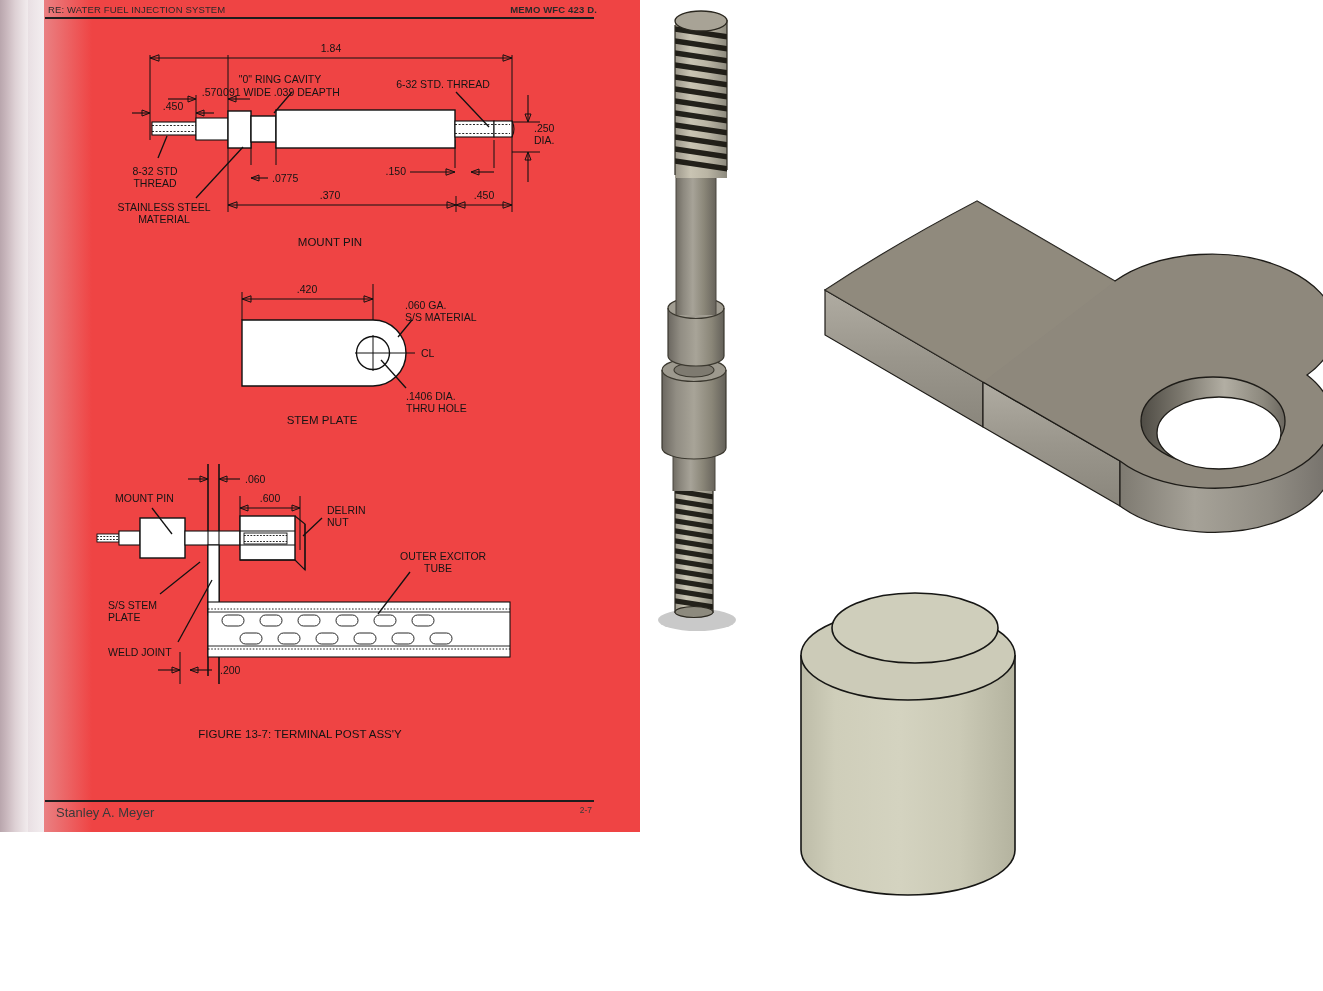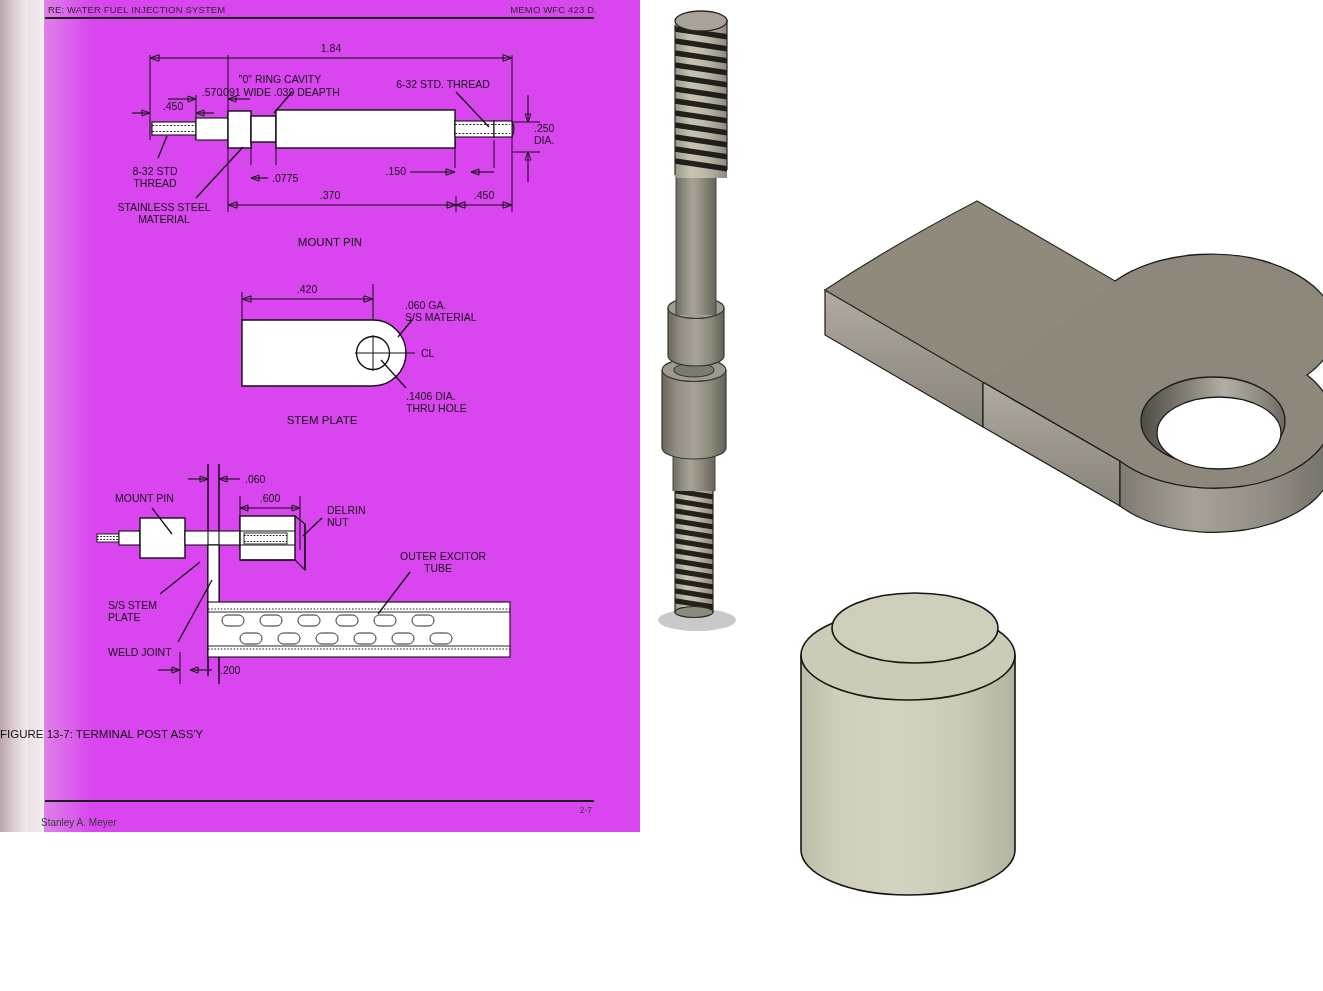--- a/index.html
+++ b/index.html
@@ -2,38 +2,38 @@
 <html><head>
 <meta charset="utf-8">
 <title>WFC Terminal Post Assembly</title>
 <style>
   html,body{margin:0;padding:0;background:#ffffff;}
   body{width:1323px;height:991px;position:relative;overflow:hidden;
        font-family:"Liberation Sans","DejaVu Sans",sans-serif;}
 
   
   #scan-page{position:absolute;left:0;top:0;width:640px;height:832px;
-             background:#d946ef;overflow:hidden;}
+             background:#ef4444;overflow:hidden;}
   
   #scan-binding{position:absolute;left:0;top:0;width:44px;height:832px;
        background:linear-gradient(to right,
           #b9a6ad 0%, #c8b6bc 14%, #ddd0d4 34%, #eee7e9 58%, #f8f5f6 78%, #fefefe 100%);
        pointer-events:none;}
   #scan-vignette{position:absolute;left:28px;top:0;width:64px;height:832px;
        background:linear-gradient(to right, rgba(226,214,219,.55), rgba(255,255,255,0));
        pointer-events:none;}
 
   .hdr{position:absolute;font-size:9.5px;color:#2a2a2a;letter-spacing:.15px;
        white-space:nowrap;}
   #hdr-left{left:48px;top:4px;}
-  #hdr-right{right:43px;top:4px;}
+  #hdr-right{right:43px;top:4px;font-weight:bold;}
   #hdr-rule{position:absolute;left:45px;top:17px;width:549px;height:2px;background:#1d1d1d;}
 
   #ftr-rule{position:absolute;left:45px;top:800px;width:549px;height:2px;background:#1d1d1d;}
-  #ftr-left{position:absolute;left:41px;top:805px;font-size:10px;color:#3a3a3a;margin-top:12px;}
+  #ftr-left{position:absolute;left:56px;top:805px;font-size:13px;color:#3a3a3a;}
   #ftr-right{position:absolute;right:48px;top:805px;font-size:8.5px;color:#3a3a3a;}
 
   
   svg.cad{position:absolute;overflow:visible;}
   .ln{stroke:#111;fill:none;}
   .ln1{stroke-width:1.4;}
   .ln12{stroke-width:1.1;}
   .thin{stroke-width:0.9;}
   .dimline{stroke:#111;stroke-width:1.1;fill:none;}
   .extline{stroke:#111;stroke-width:1;fill:none;}
@@ -272,21 +272,21 @@
     <text class="t lbl" x="424" y="120">TUBE</text>
 
     <line class="leader" x1="200" y1="110" x2="160" y2="142"></line>
     <text class="t lbl" x="108" y="157">S/S STEM</text>
     <text class="t lbl" x="108" y="169">PLATE</text>
 
     <line class="leader" x1="212" y1="128" x2="178" y2="190"></line>
     <text class="t lbl" x="108" y="204">WELD JOINT</text>
   </svg>
 
-  <div style="position:absolute;left:0;top:728px;width:600px;
+  <div style="position:absolute;left:0;top:728px;width:600px;text-align:center;
               font-size:11.5px;color:#141414;">FIGURE 13-7: TERMINAL POST ASS'Y</div>
 
   <div id="ftr-rule"></div>
   <div id="ftr-left">Stanley A. Meyer</div>
   <div id="ftr-right">2-7</div>
 </div>
 
 <div id="renders">
 
   <svg class="render" style="left:20px;top:-10px;" width="200" height="660" viewBox="0 0 200 660">

